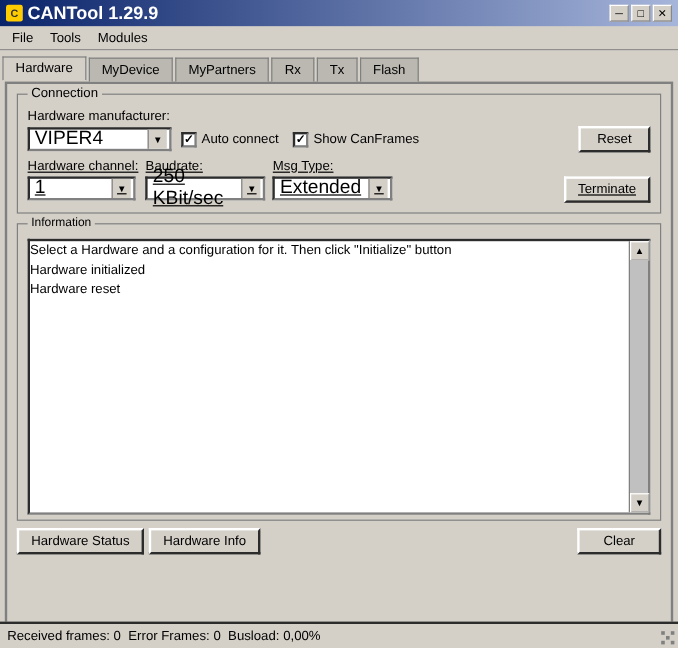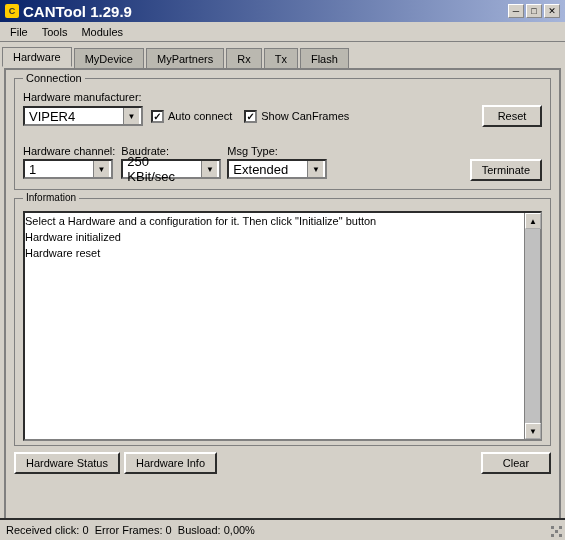--- a/index.html
+++ b/index.html
@@ -151,21 +151,21 @@
       background: #d4d0c8;
       border-left: 1px solid #808080;
       display: flex;
       align-items: center;
       justify-content: center;
       font-size: 8px;
     }
     .win-select .select-text {
       flex: 1;
       padding: 0 2px;
-      font-size: 13px;
+      font-size: 16px;
     }
 
     
     .win-checkbox {
       display: flex;
       align-items: center;
       gap: 4px;
       cursor: default;
     }
     .checkbox-box {
@@ -340,21 +340,21 @@
             </div>
             <div class="win-checkbox">
               <div class="checkbox-box">✓</div>
               <span>Show CanFrames</span>
             </div>
           </div>
           <div class="win-button" style="margin-left:auto;">Reset</div>
         </div>
       </div>
 
-      <div style="display:flex; align-items:flex-start; gap:6px; margin-top:18px;">
+      <div style="display:flex; align-items:flex-start; gap:6px; margin-top:6px;text-decoration:underline;">
         <div class="field-group">
           <span class="form-label">Hardware channel:</span>
           <div class="win-select" style="width:90px;">
             <span class="select-text">1</span>
             <div class="dropdown-arrow">▼</div>
           </div>
         </div>
         <div class="field-group">
           <span class="form-label">Baudrate:</span>
           <div class="win-select" style="width:100px;justify-content:space-between;">
@@ -394,21 +394,21 @@
     <div style="display:flex; align-items:flex-start; gap:4px;">
       <div class="win-button">Hardware Status</div>
       <div class="win-button">Hardware Info</div>
       <div style="flex:1;"></div>
       <div class="win-button" style="min-width:70px;">Clear</div>
     </div>
 
   </div>
 
   <div class="status-bar">
-    <span>Received click:</span>&nbsp;
+    <span>Received frames:</span>&nbsp;
     <span>0</span>&nbsp;&nbsp;
     <span>Error Frames:</span>&nbsp;
     <span>0</span>&nbsp;&nbsp;
     <span>Busload:</span>&nbsp;
     <span>0,00%</span>
     <div class="status-grip">
       <div class="grip-dot"></div>
         <div></div>
         <div class="grip-dot"></div>
       <div></div>

